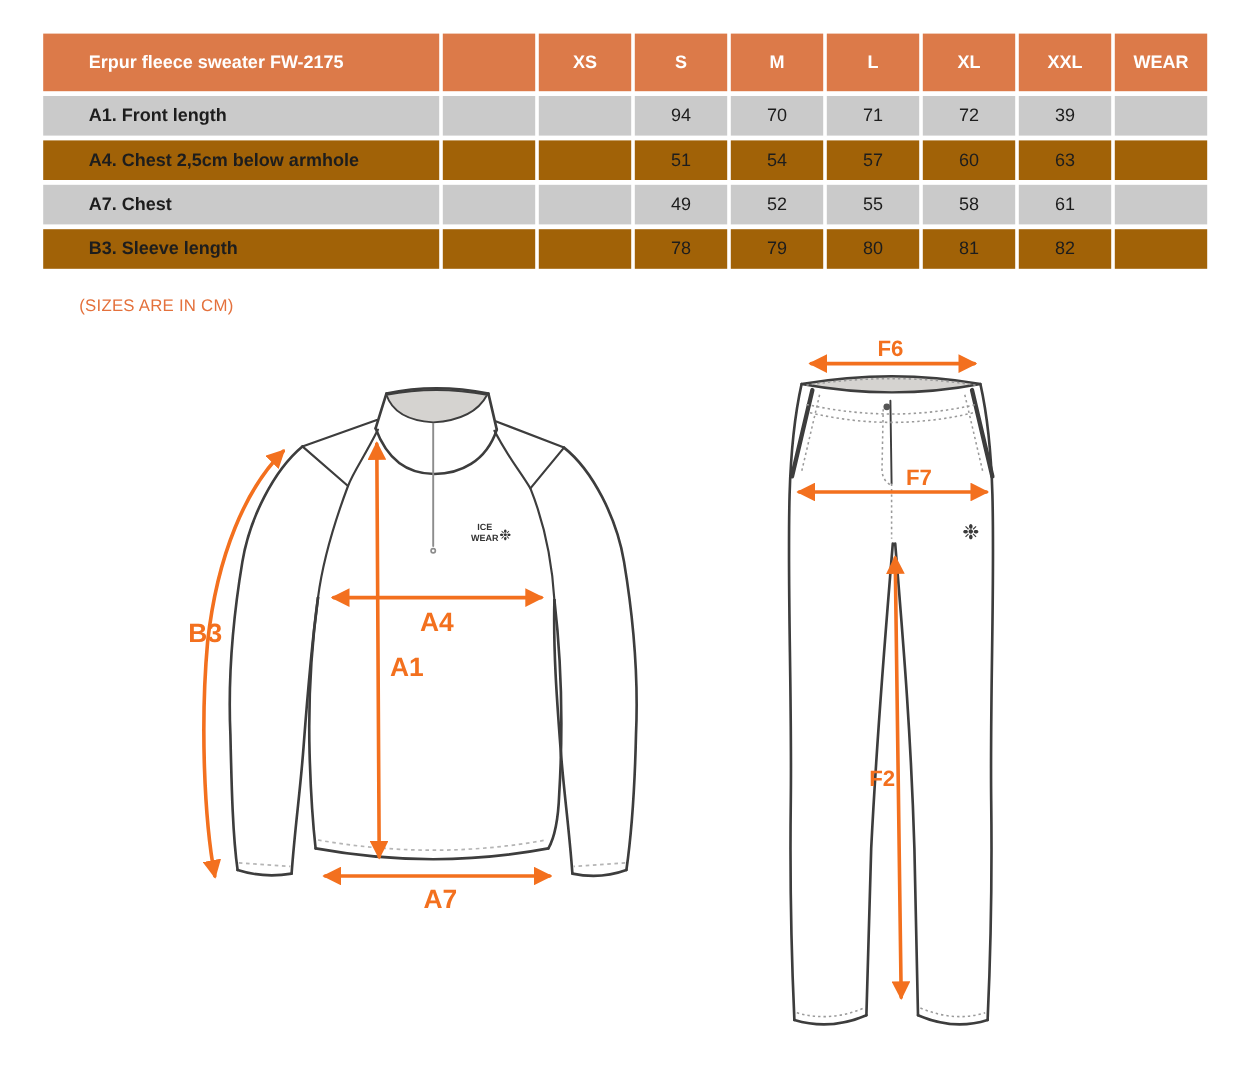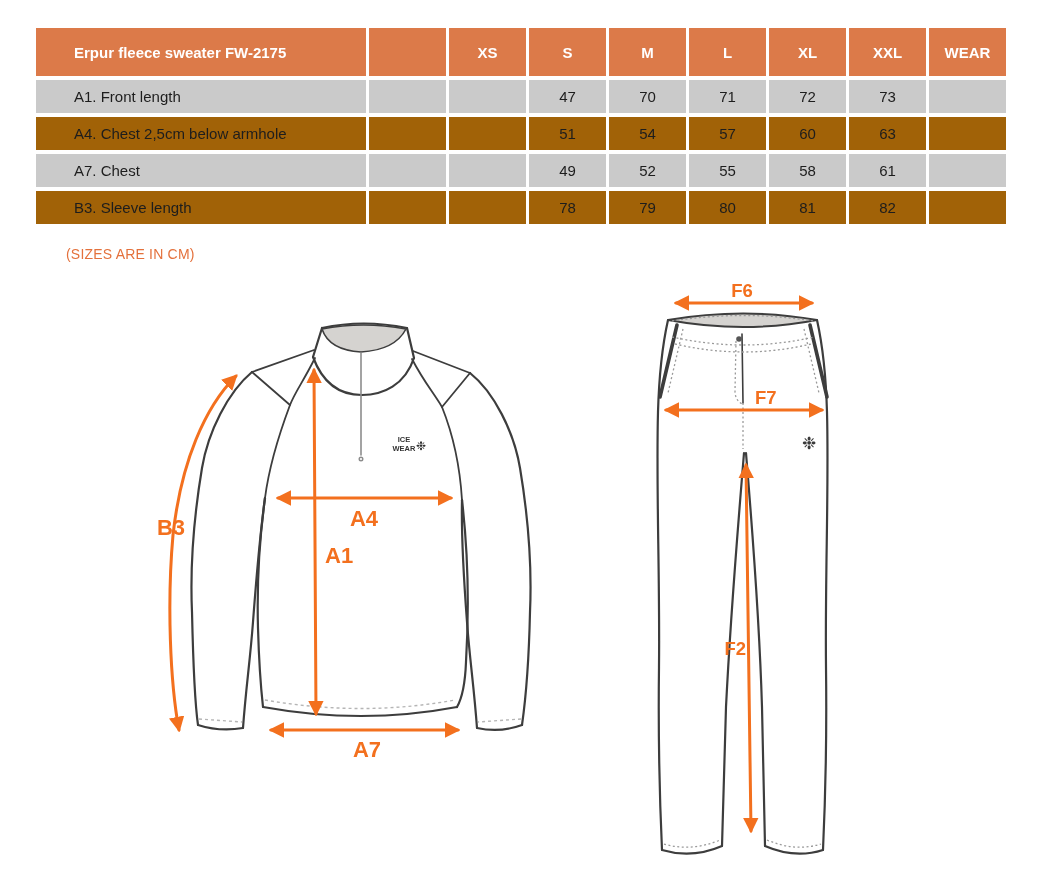--- a/index.html
+++ b/index.html
@@ -6,21 +6,21 @@
   .page{position:relative;width:1039px;height:894px;background:#ffffff;overflow:hidden;
         font-family:"Liberation Sans",sans-serif;color:#1d1d1d;}
   
   .size-table{position:absolute;left:36px;top:28px;display:grid;
     grid-template-columns:330px repeat(8,77px);
     grid-template-rows:48px repeat(4,33px);
     column-gap:3px;row-gap:4px;}
   .cell{display:flex;align-items:center;justify-content:center;font-size:15px;}
   .hdr{background:#DC7A49;color:#ffffff;font-weight:bold;}
   .hdr.title{justify-content:flex-start;padding-left:38px;}
-  .lbl{justify-content:flex-start;padding-left:38px;}
+  .lbl{justify-content:flex-start;padding-left:38px;font-weight:bold;}
   .dark{background:#CACACA;}
   .light{background:#a16207;}
   
   .note{position:absolute;left:66px;top:246px;font-size:14px;color:#E4713C;letter-spacing:.2px;}
   
   .diag{position:absolute;}
   svg text.meas{font-family:"Liberation Sans",sans-serif;font-weight:bold;fill:#F3701E;}
   svg text.logo{font-family:"Liberation Sans",sans-serif;font-weight:bold;fill:#333333;}
 </style>
 </head>
@@ -35,25 +35,25 @@
     <div class="cell hdr">S</div>
     <div class="cell hdr">M</div>
     <div class="cell hdr">L</div>
     <div class="cell hdr">XL</div>
     <div class="cell hdr">XXL</div>
     <div class="cell hdr">WEAR</div>
 
     <div class="cell lbl dark">A1. Front length</div>
     <div class="cell val dark"></div>
     <div class="cell val dark"></div>
-    <div class="cell val dark">47</div>
+    <div class="cell val dark">94</div>
     <div class="cell val dark">70</div>
     <div class="cell val dark">71</div>
     <div class="cell val dark">72</div>
-    <div class="cell val dark">73</div>
+    <div class="cell val dark">39</div>
     <div class="cell val dark"></div>
 
     <div class="cell lbl light">A4. Chest 2,5cm below armhole</div>
     <div class="cell val light"></div>
     <div class="cell val light"></div>
     <div class="cell val light">51</div>
     <div class="cell val light">54</div>
     <div class="cell val light">57</div>
     <div class="cell val light">60</div>
     <div class="cell val light">63</div>

